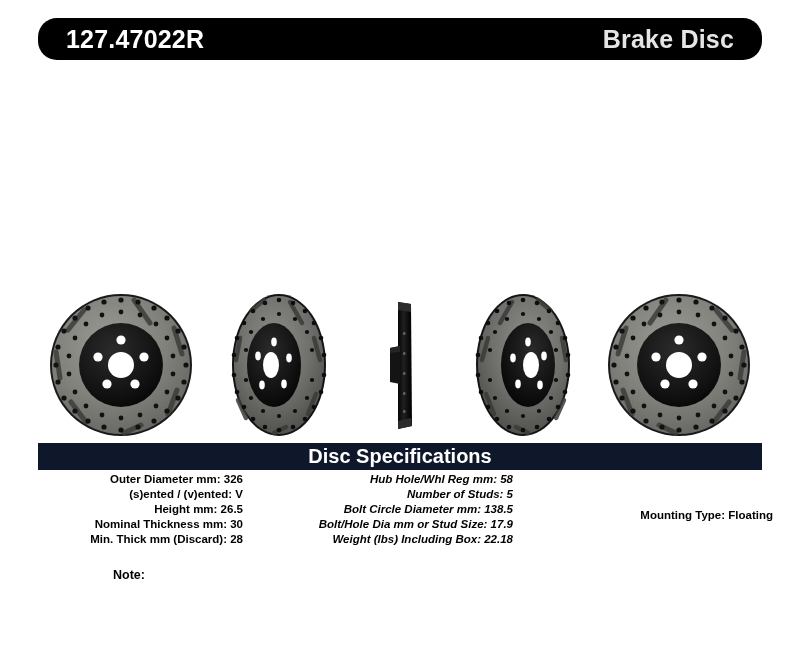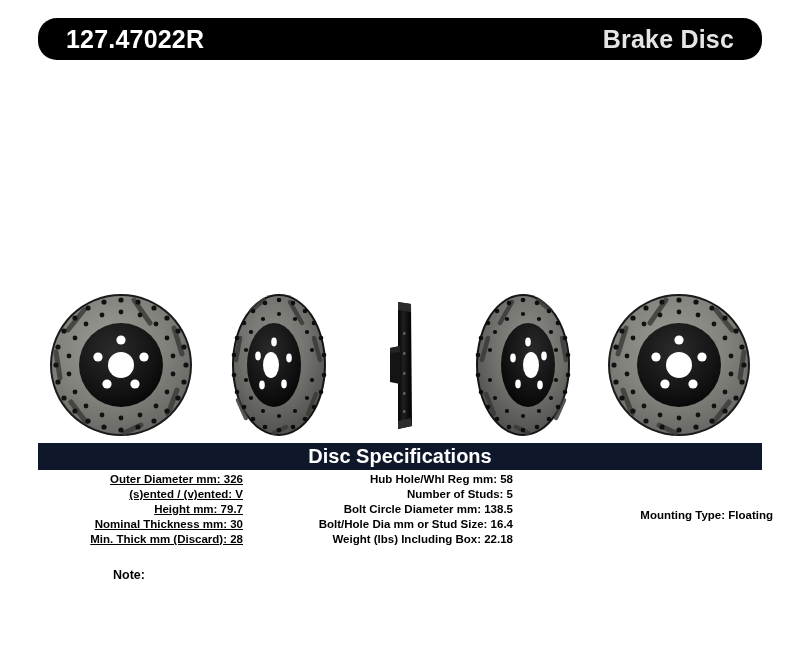--- a/index.html
+++ b/index.html
@@ -97,26 +97,26 @@
     height: 110px;
   }
   .spec-col {
     position: absolute;
     top: 0;
   }
   .spec-col-left {
     left: 0px;
     width: 205px;
     text-align: right;
-    text-decoration: underline;
   }
   .spec-col-mid {
     left: 215px;
     width: 260px;
     text-align: right;
+    font-style: italic;
   }
   .spec-col-right {
     left: 545px;
     width: 190px;
     text-align: right;
     margin-top: 36px;
   }
   .spec-line {
     font-size: 11.5px;
     font-weight: bold;
@@ -507,30 +507,30 @@
 
   <div class="spec-bar">
     <span class="spec-bar-title">Disc Specifications</span>
   </div>
 
   <div class="spec-columns">
 
     <div class="spec-col spec-col-left">
       <div class="spec-line">Outer Diameter mm: 326</div>
       <div class="spec-line">(s)ented / (v)ented: V</div>
-      <div class="spec-line">Height mm: 79.7</div>
+      <div class="spec-line">Height mm: 26.5</div>
       <div class="spec-line">Nominal Thickness mm: 30</div>
       <div class="spec-line">Min. Thick mm (Discard): 28</div>
     </div>
 
     <div class="spec-col spec-col-mid">
       <div class="spec-line">Hub Hole/Whl Reg mm: 58</div>
       <div class="spec-line">Number of Studs: 5</div>
       <div class="spec-line">Bolt Circle Diameter mm: 138.5</div>
-      <div class="spec-line">Bolt/Hole Dia mm or Stud Size: 16.4</div>
+      <div class="spec-line">Bolt/Hole Dia mm or Stud Size: 17.9</div>
       <div class="spec-line">Weight (lbs) Including Box: 22.18</div>
     </div>
 
     <div class="spec-col spec-col-right">
       <div class="spec-line">Mounting Type: Floating</div>
     </div>
 
   </div>
 
   <div class="note-row">

